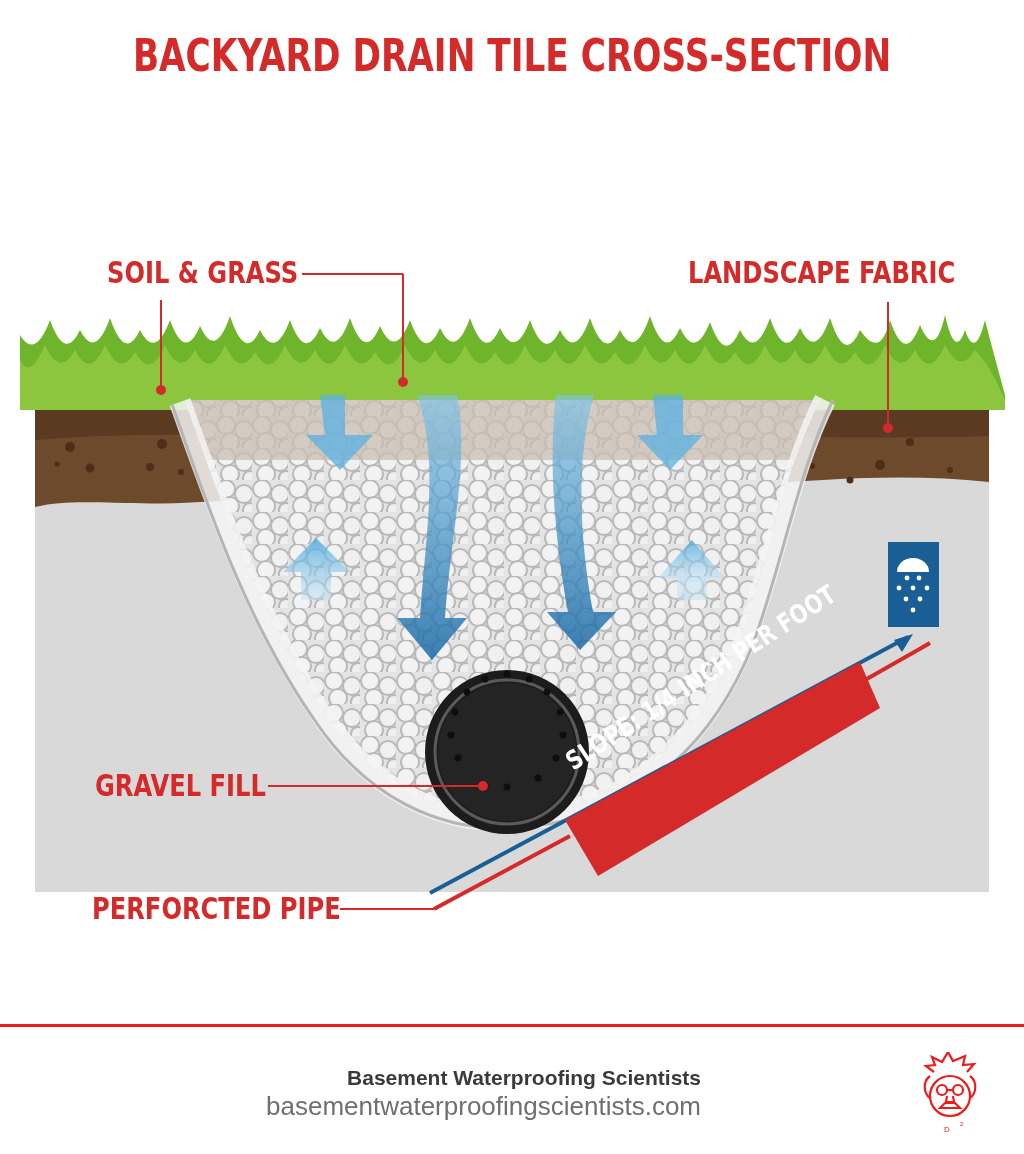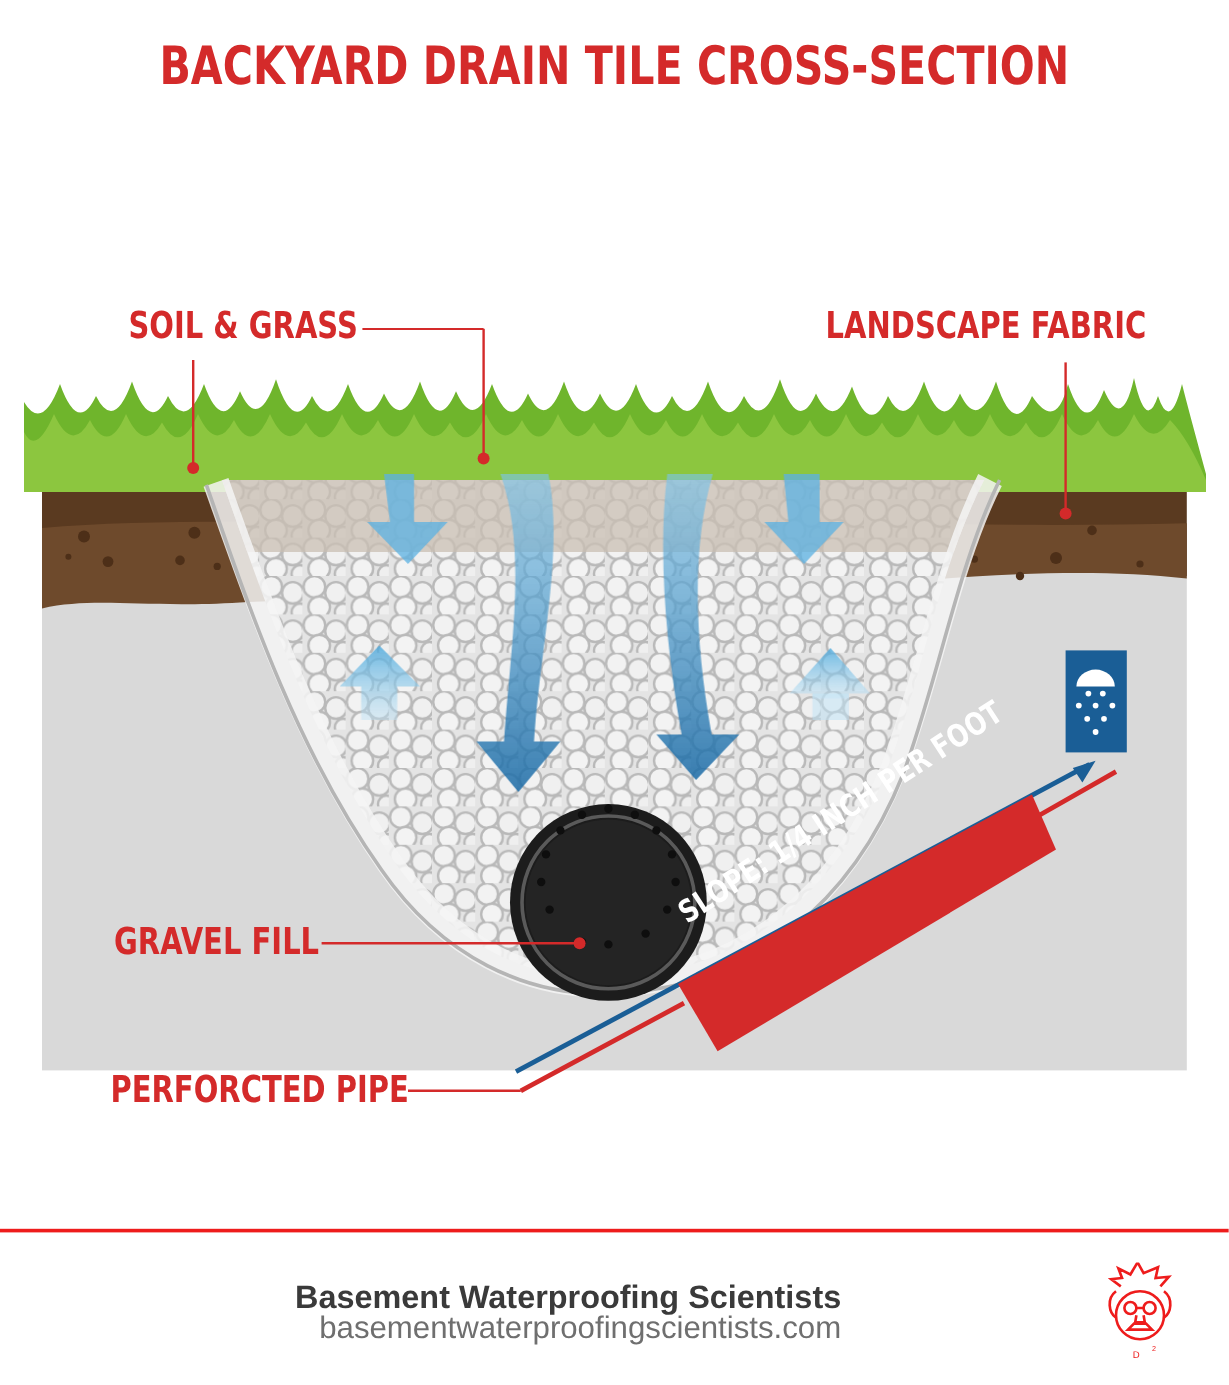--- a/index.html
+++ b/index.html
@@ -16,21 +16,21 @@
     transform: scaleX(0.78);
   }
   .slope-text {
     position: absolute; left: 570px; top: 748px; width: 330px; height: 36px;
     font-family: "DejaVu Sans", sans-serif; font-weight: bold; font-size: 26px; color: #ffffff;
     white-space: nowrap; transform: rotate(-33deg) scaleX(0.8); transform-origin: left center;
   }
   .footer-rule { position: absolute; left: 0; top: 1024px; width: 1024px; height: 3px; background: #ee1c1c; }
   .brand-name {
     position: absolute; right: 123px; top: 1066px; font-family: "Liberation Sans", sans-serif;
-    font-weight: bold; font-size: 27px; color: #3a3a3a; white-space: nowrap;
+    font-weight: bold; font-size: 21px; color: #3a3a3a; white-space: nowrap;
   }
   .brand-url {
     position: absolute; right: 123px; top: 1091px; font-family: "Liberation Sans", sans-serif;
     font-size: 26px; color: #6f6f6f; white-space: nowrap;
   }
   .logo { position: absolute; left: 920px; top: 1052px; width: 60px; height: 82px; }
 </style>
 </head>
 <body>
 

